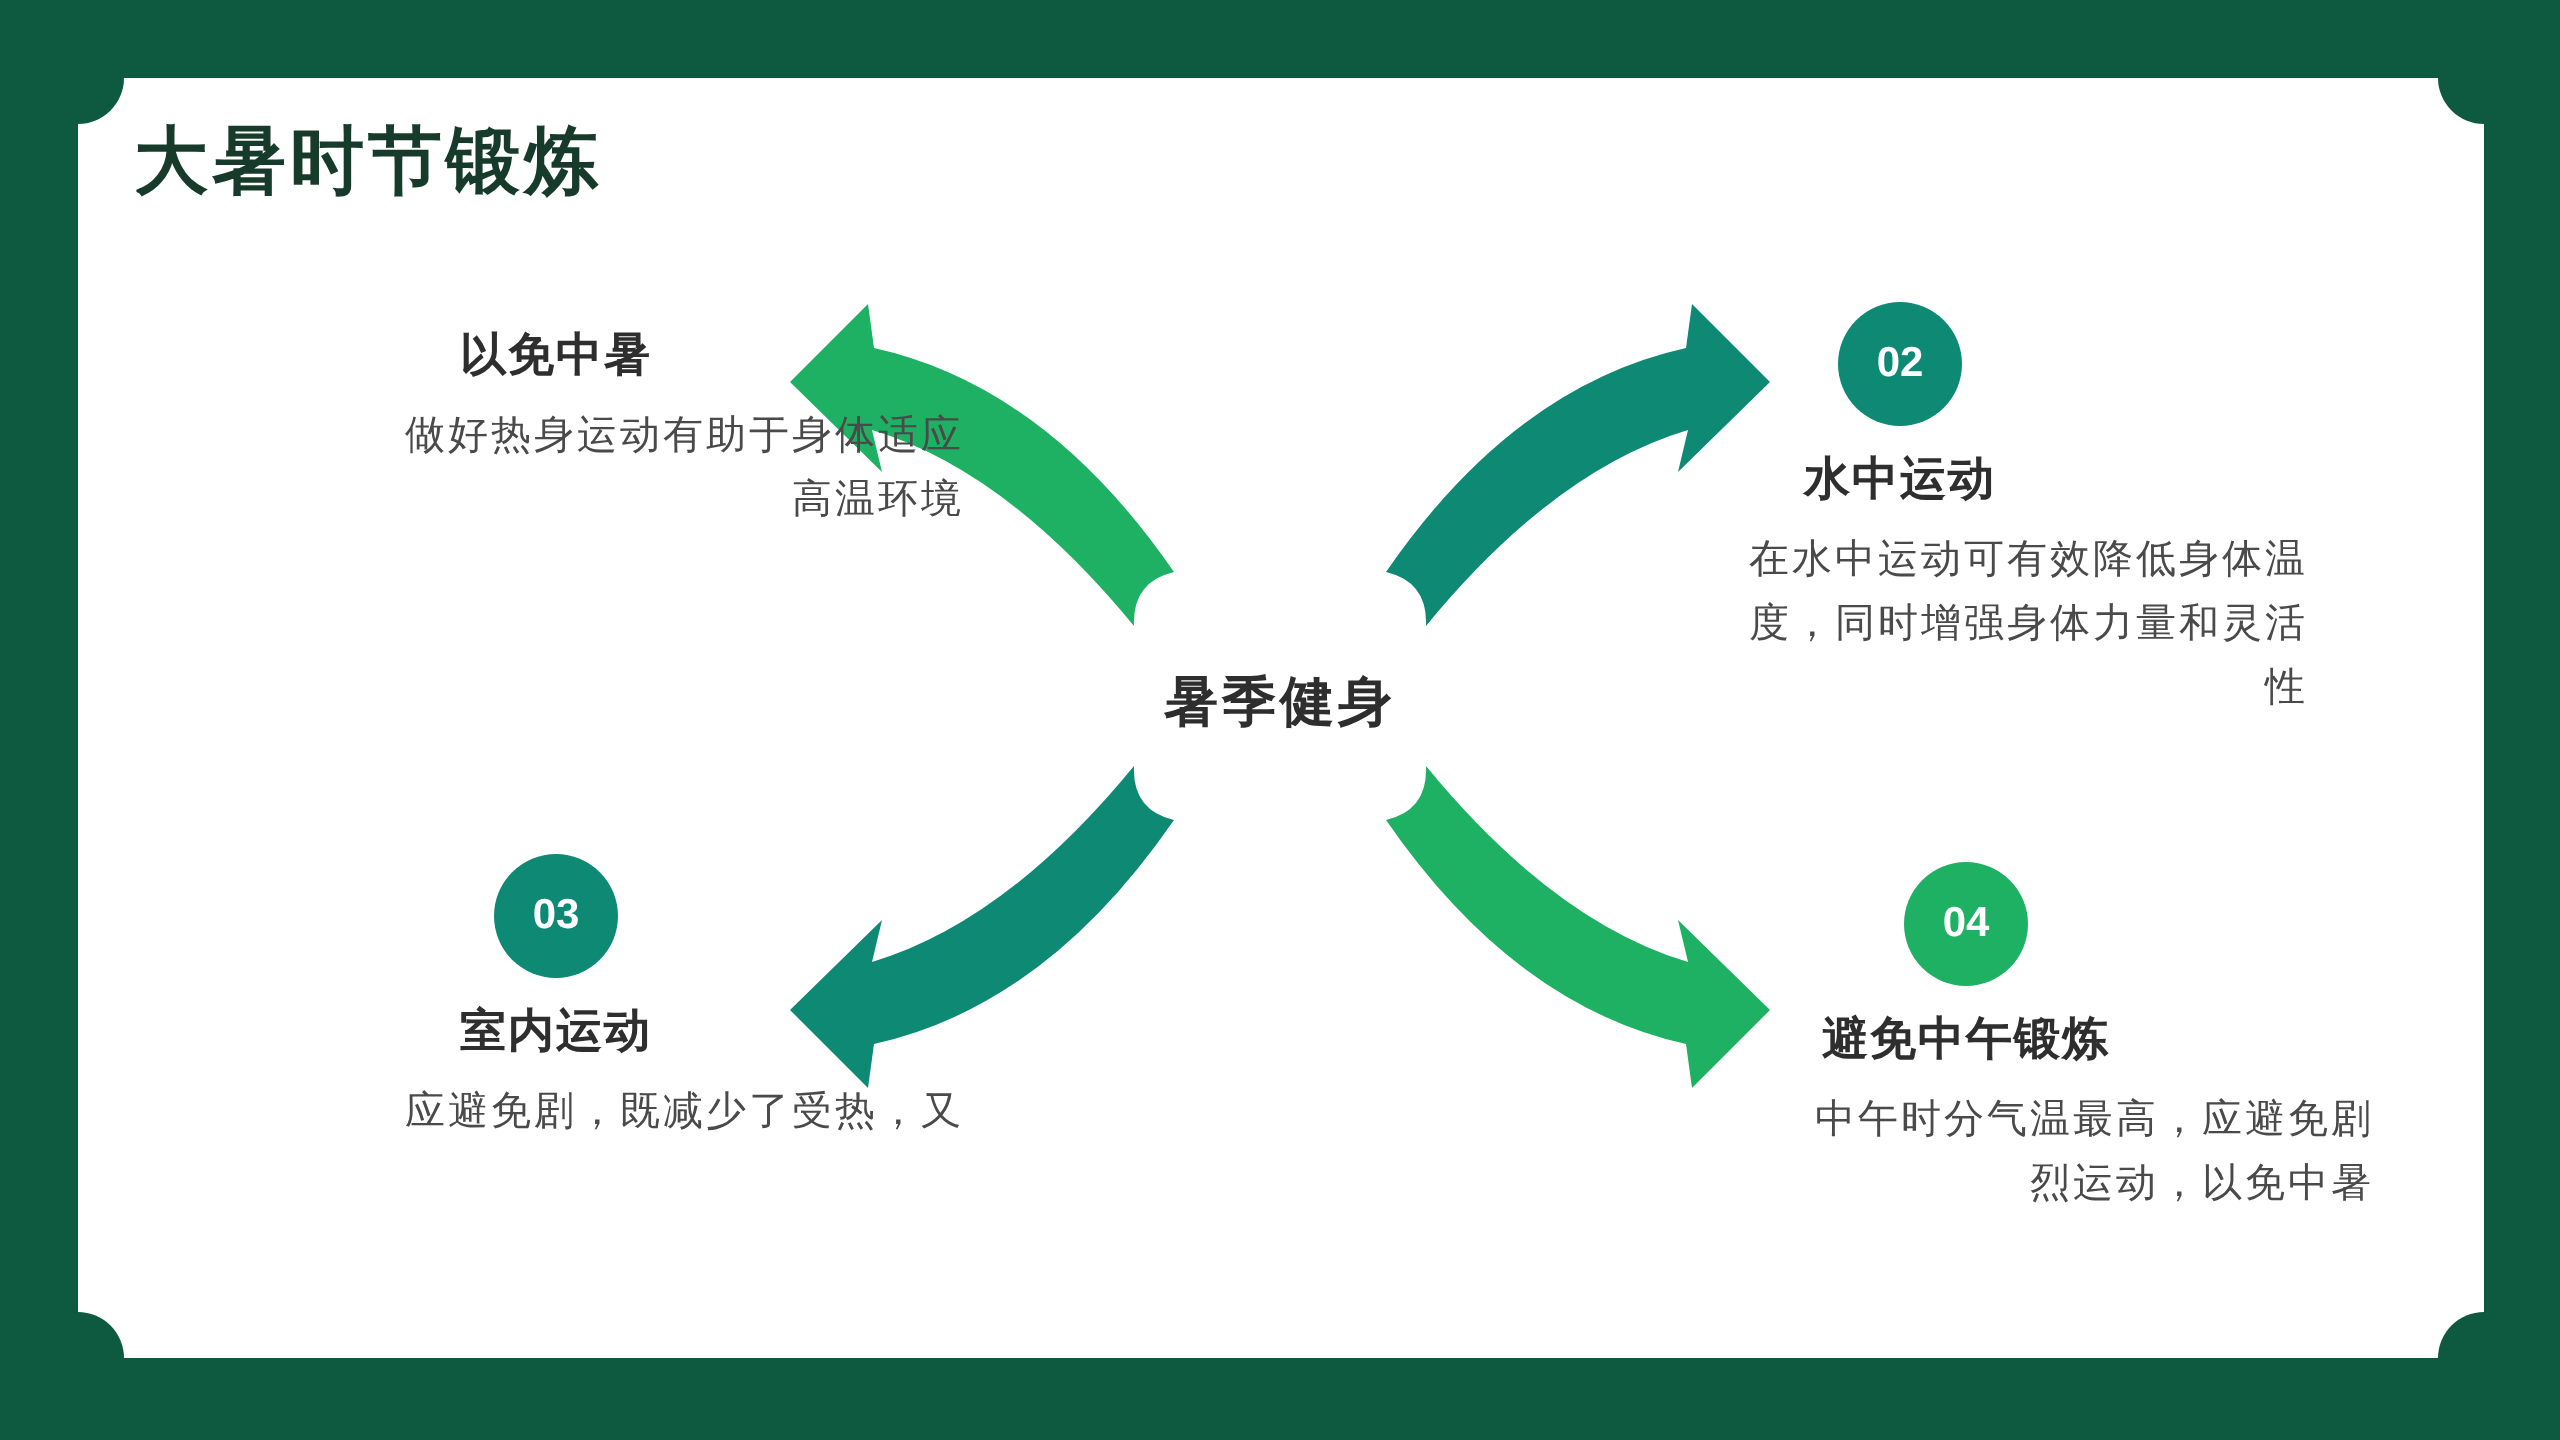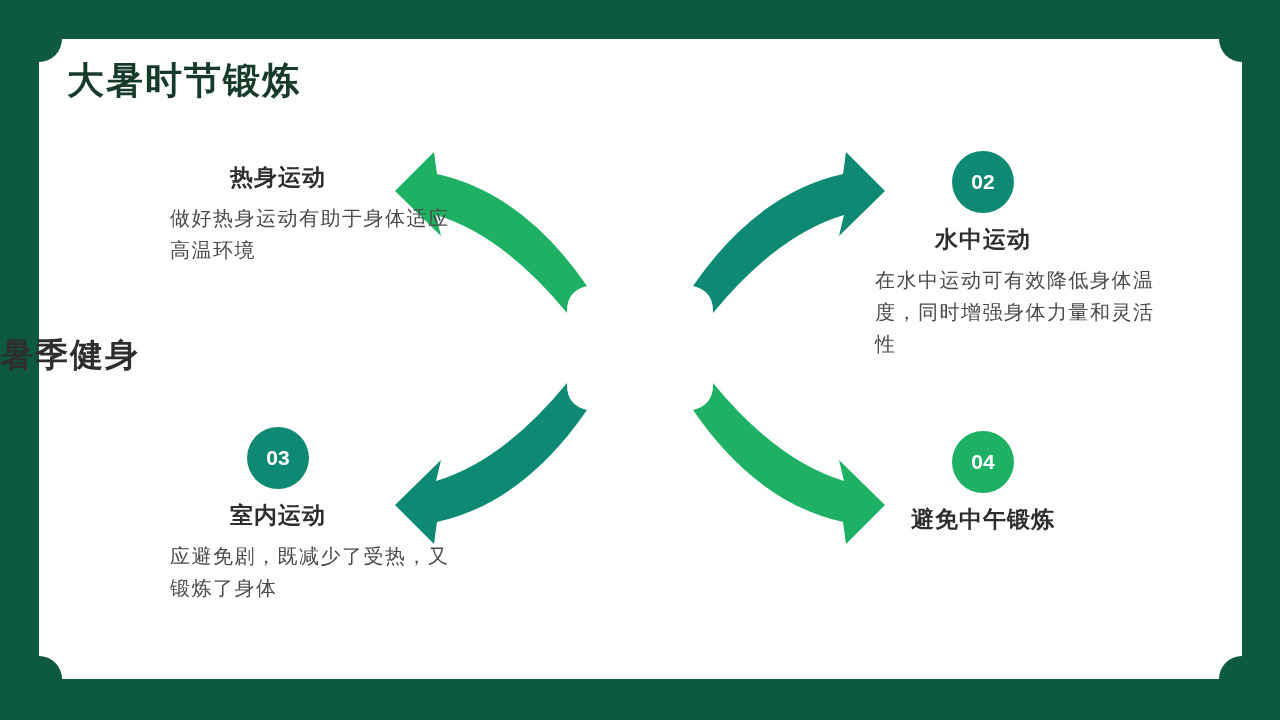--- a/index.html
+++ b/index.html
@@ -45,30 +45,30 @@
     width: 1280px; height: 720px;
     pointer-events: none;
   }
   .fill-bright { fill: var(--green-bright); }
   .fill-teal   { fill: var(--green-teal); }
 
   .center-label {
     position: absolute;
     left: 0; top: 333px;
     width: 1280px;
-    text-align: left;
-    font-size: 33px;
+    text-align: center;
+    font-size: 27px;
     font-weight: 700;
     letter-spacing: 2px;
     color: var(--heading);
   }
 
   .item { position: absolute; width: 312px; }
   .item.pos-1 { left: 170px; top: 151px; }
-  .item.pos-2 { left: 875px; top: 151px; }
+  .item.pos-2 { left: 842px; top: 151px; }
   .item.pos-3 { left: 170px; top: 427px; }
   .item.pos-4 { left: 875px; top: 431px; }
 
   .badge {
     width: 62px; height: 62px;
     margin-left: 77px;
     border-radius: 50%;
     display: flex; align-items: center; justify-content: center;
     color: #ffffff;
     font-size: 21px;
@@ -87,21 +87,21 @@
     color: var(--heading);
   }
 
   .item-desc {
     margin-top: 9px;
     font-size: 20px;
     line-height: 32px;
     letter-spacing: 1.5px;
     color: var(--body);
   }
-  .item-desc .desc-line { white-space: nowrap; }
+  .item-desc .desc-line { white-space: nowrap; text-align: right; }
 </style>
 </head>
 <body>
 
 <div class="slide">
 
   <div class="panel"></div>
 
   <div class="corner-dot tl"></div>
   <div class="corner-dot tr"></div>
@@ -116,21 +116,21 @@
     </defs>
     <use href="#curve-arrow" class="fill-bright"></use>
     <use href="#curve-arrow" class="fill-teal" transform="translate(1280,0) scale(-1,1)"></use>
     <use href="#curve-arrow" class="fill-teal" transform="translate(0,696) scale(1,-1)"></use>
     <use href="#curve-arrow" class="fill-bright" transform="translate(1280,696) scale(-1,-1)"></use>
   </svg>
 
   <div class="center-label">暑季健身</div>
 
   <div class="item pos-1">
-    <div class="item-title">热身运动</div>
+    <div class="item-title">以免中暑</div>
     <div class="item-desc">
       <div class="desc-line">做好热身运动有助于身体适应</div>
       <div class="desc-line">高温环境</div>
     </div>
   </div>
 
   <div class="item pos-2">
     <div class="badge teal">02</div>
     <div class="item-title">水中运动</div>
     <div class="item-desc">
@@ -138,22 +138,25 @@
       <div class="desc-line">度，同时增强身体力量和灵活</div>
       <div class="desc-line">性</div>
     </div>
   </div>
 
   <div class="item pos-3">
     <div class="badge teal">03</div>
     <div class="item-title">室内运动</div>
     <div class="item-desc">
       <div class="desc-line">应避免剧，既减少了受热，又</div>
-      <div class="desc-line">锻炼了身体</div>
     </div>
   </div>
 
   <div class="item pos-4">
     <div class="badge bright">04</div>
     <div class="item-title">避免中午锻炼</div>
+    <div class="item-desc">
+      <div class="desc-line">中午时分气温最高，应避免剧</div>
+      <div class="desc-line">烈运动，以免中暑</div>
+    </div>
   </div>
 
 </div>
 
 </body></html>

